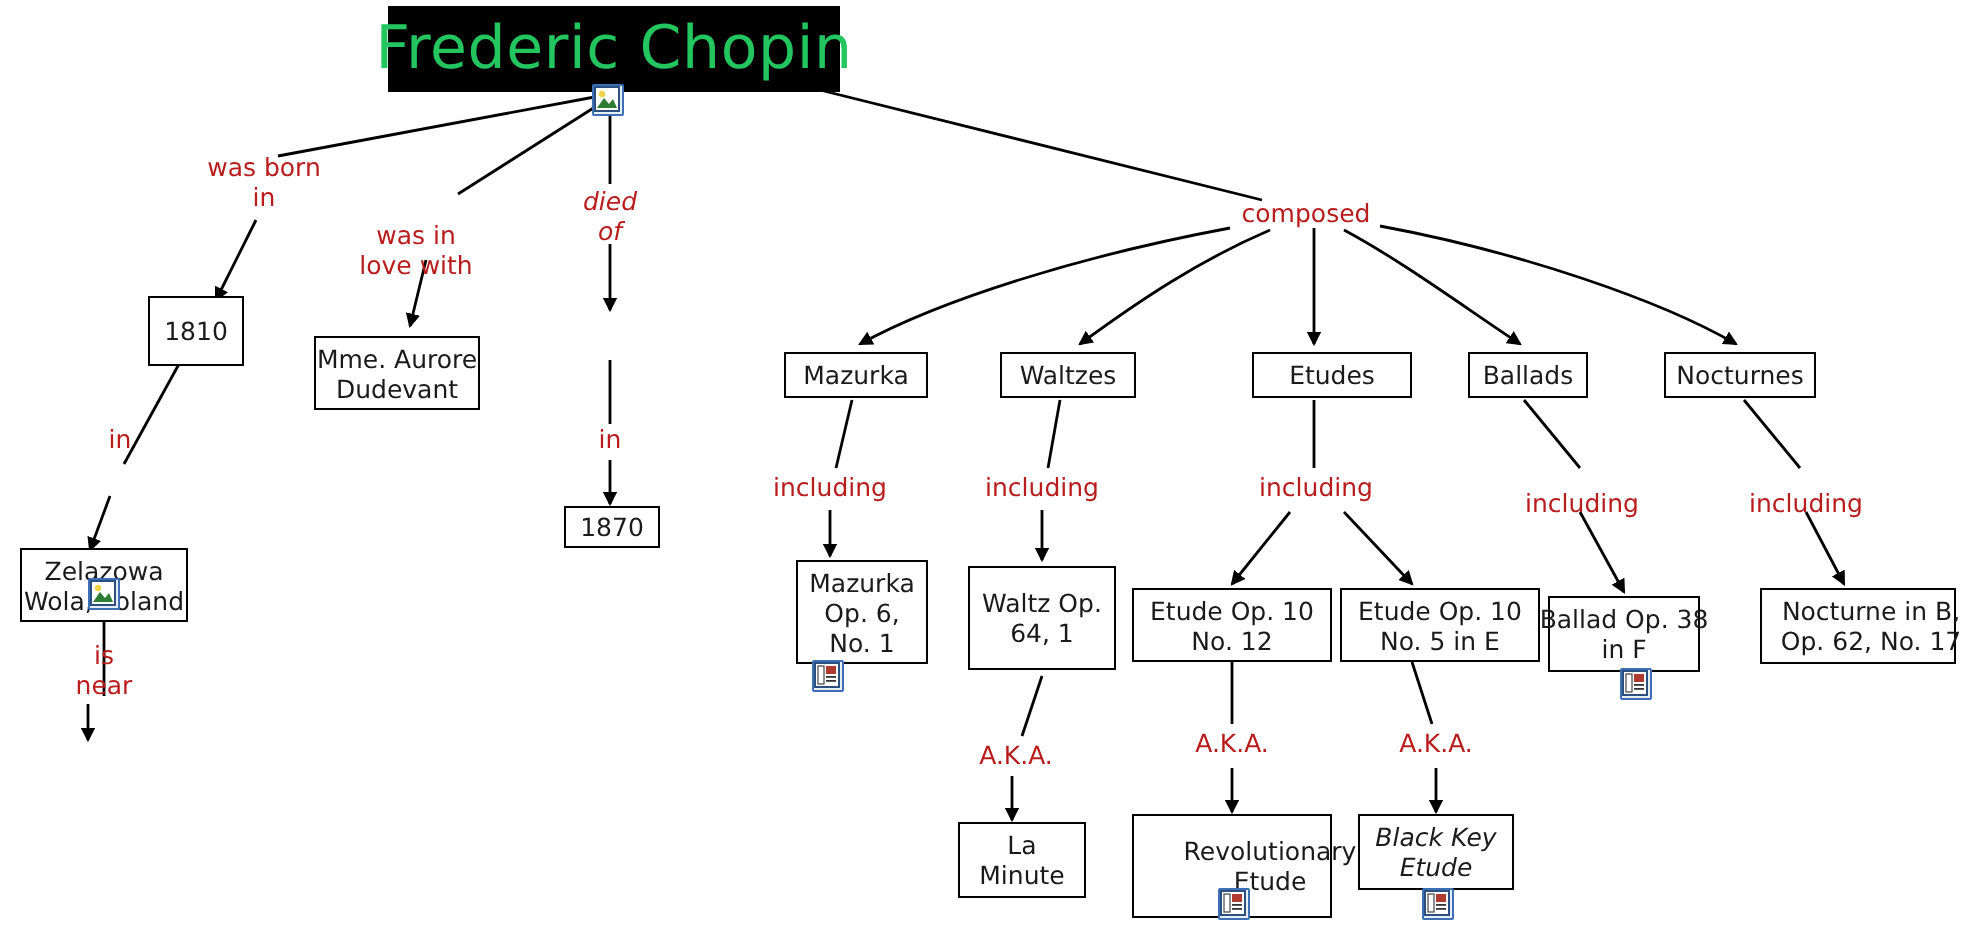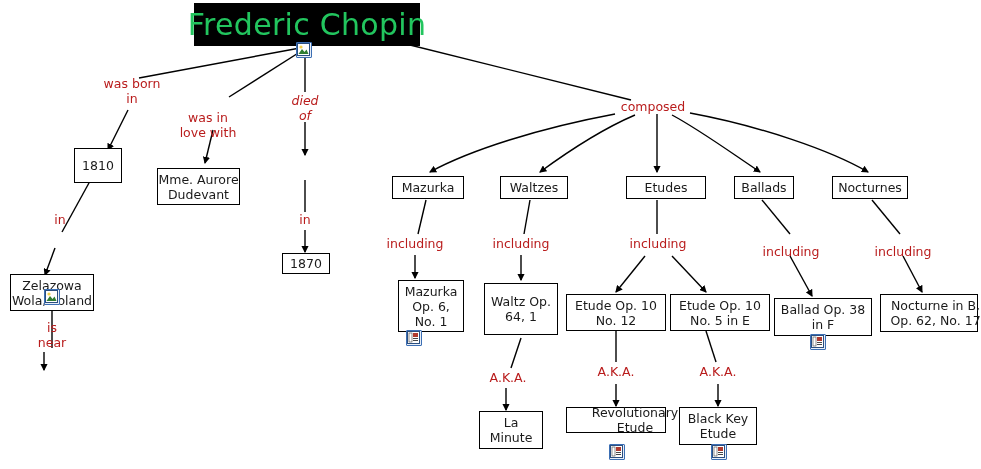--- a/index.html
+++ b/index.html
@@ -207,51 +207,51 @@
 
   <div class="node" style="left:484px; top:283px; width:74px; height:52px;">Waltz Op.
 64, 1</div>
 
   <div class="node" style="left:566px; top:294px; width:100px; height:37px;">Etude Op. 10
 No. 12</div>
 
   <div class="node" style="left:670px; top:294px; width:100px; height:37px;">Etude Op. 10
 No. 5 in E</div>
 
-  <div class="node" style="left:774px; top:298px; width:98px; height:38px;">Ballad Op. 38
+  <div class="node" style="left:774px; top:298px; width:76px; height:38px;">Ballad Op. 38
 in F</div>
   <span class="icon-badge" style="left:810px; top:334px;">
     <svg width="13" height="13" viewBox="0 0 13 13">
       <rect x="0.5" y="0.5" width="12" height="12" fill="#ffffff" stroke="#2b4f80" stroke-width="1"></rect>
       <rect x="2" y="2" width="3" height="9" fill="#ffffff" stroke="#444" stroke-width="0.6"></rect>
       <rect x="6" y="2" width="5" height="4" fill="#b03a2e"></rect>
       <rect x="6" y="7" width="5" height="0.9" fill="#333"></rect>
       <rect x="6" y="9" width="5" height="0.9" fill="#333"></rect>
     </svg>
   </span>
 
   <div class="node" style="left:880px; top:294px; width:98px; height:38px;padding-left:19px;">Nocturne in B,
 Op. 62, No. 17</div>
 
   <div class="node" style="left:479px; top:411px; width:64px; height:38px;">La
 Minute</div>
 
-  <div class="node" style="left:566px; top:407px; width:100px; height:26px;padding-left:44px;">Revolutionary
+  <div class="node" style="left:566px; top:407px; width:100px; height:52px;padding-left:44px;">Revolutionary
 Etude</div>
   <span class="icon-badge" style="left:609px; top:444px;">
     <svg width="13" height="13" viewBox="0 0 13 13">
       <rect x="0.5" y="0.5" width="12" height="12" fill="#ffffff" stroke="#2b4f80" stroke-width="1"></rect>
       <rect x="2" y="2" width="3" height="9" fill="#ffffff" stroke="#444" stroke-width="0.6"></rect>
       <rect x="6" y="2" width="5" height="4" fill="#b03a2e"></rect>
       <rect x="6" y="7" width="5" height="0.9" fill="#333"></rect>
       <rect x="6" y="9" width="5" height="0.9" fill="#333"></rect>
     </svg>
   </span>
 
-  <div class="node" style="left:679px; top:407px; width:78px; height:38px;">Black Key
+  <div class="node" style="left:679px; top:407px; width:78px; height:38px;font-style:italic;">Black Key
 Etude</div>
   <span class="icon-badge" style="left:711px; top:444px;">
     <svg width="13" height="13" viewBox="0 0 13 13">
       <rect x="0.5" y="0.5" width="12" height="12" fill="#ffffff" stroke="#2b4f80" stroke-width="1"></rect>
       <rect x="2" y="2" width="3" height="9" fill="#ffffff" stroke="#444" stroke-width="0.6"></rect>
       <rect x="6" y="2" width="5" height="4" fill="#b03a2e"></rect>
       <rect x="6" y="7" width="5" height="0.9" fill="#333"></rect>
       <rect x="6" y="9" width="5" height="0.9" fill="#333"></rect>
     </svg>
   </span>

